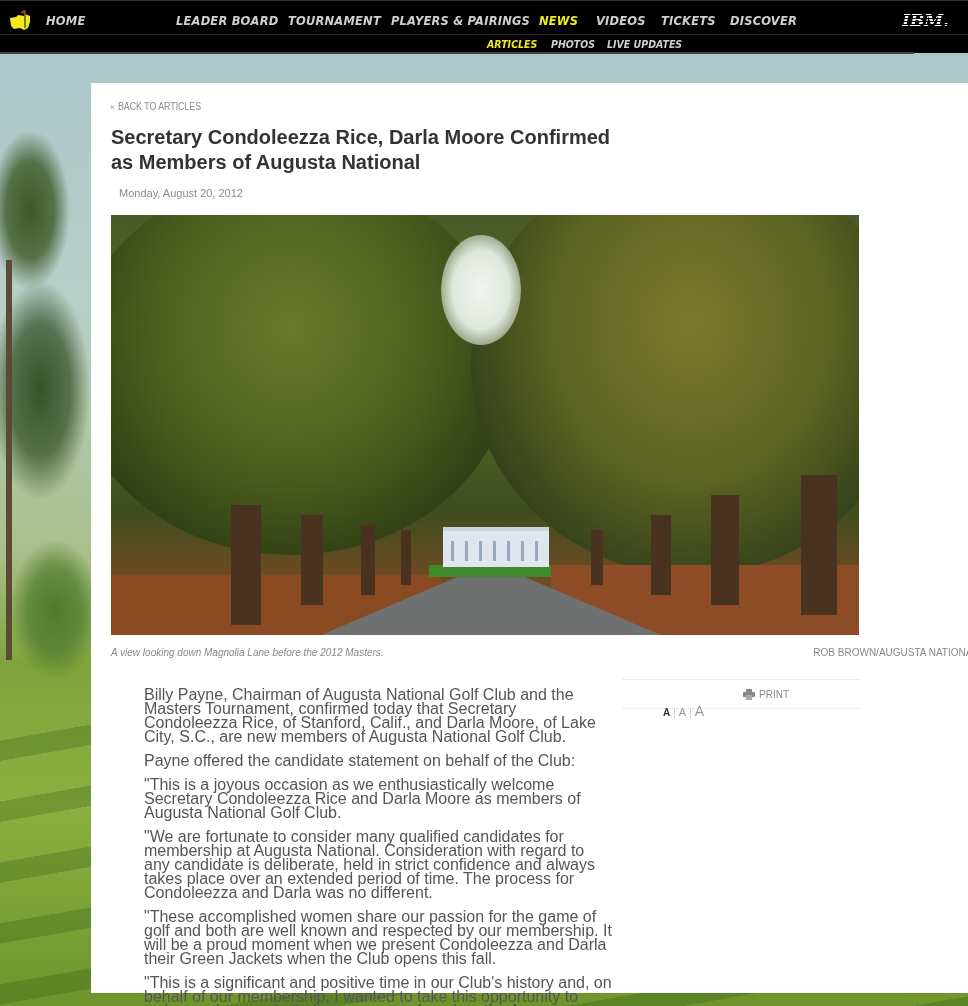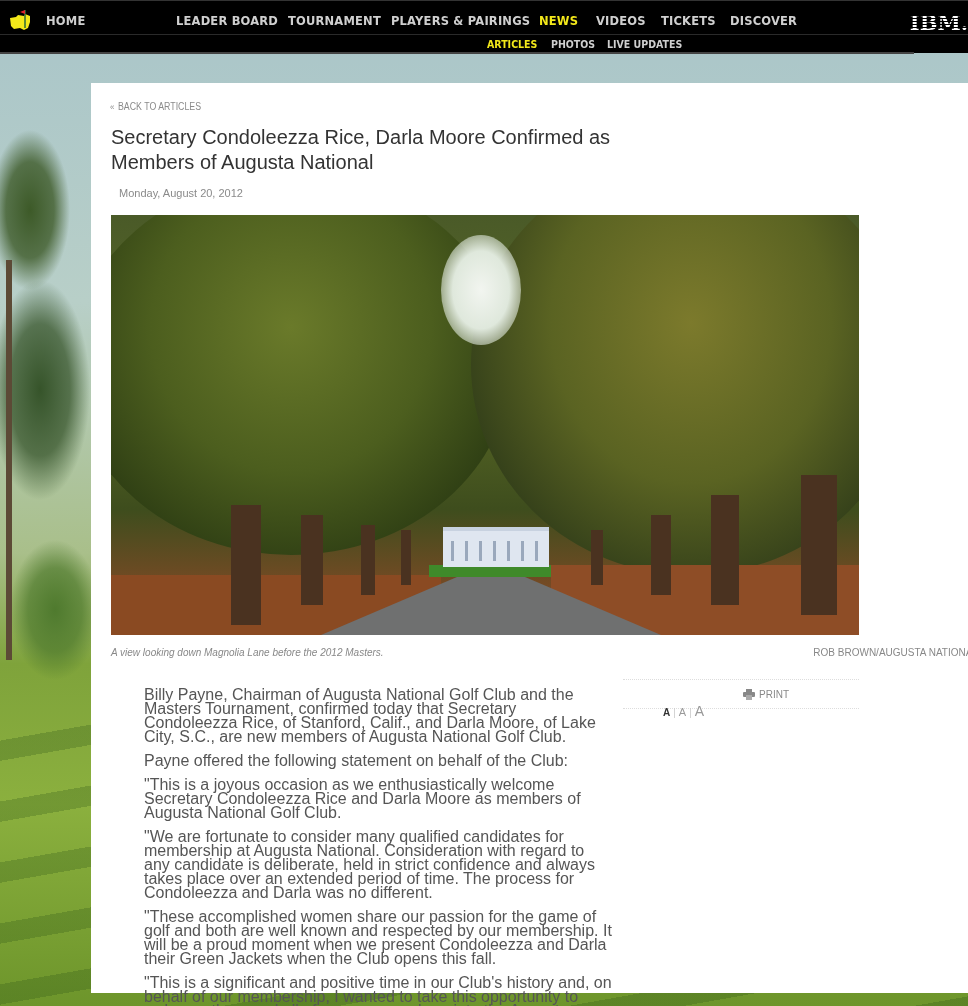--- a/index.html
+++ b/index.html
@@ -26,43 +26,43 @@
       radial-gradient(ellipse 40px 90px at 60px 100px, #5e7d3a 0%, rgba(94,125,58,0.7) 60%, rgba(0,0,0,0) 100%),
       radial-gradient(ellipse 45px 120px at 50px 320px, #4d6f2c 0%, rgba(77,111,44,0.8) 60%, rgba(0,0,0,0) 100%);
   }
   .bg-trunk-right { position: absolute; right: 60px; top: 300px; width: 5px; height: 360px; background: #6b5540; }
   .bg-shadow-stripes {
     position: absolute; left: 0; top: 700px; width: 968px; height: 306px;
     background: repeating-linear-gradient(170deg, rgba(0,0,0,0) 0px, rgba(0,0,0,0) 40px, rgba(40,80,20,0.25) 40px, rgba(40,80,20,0.25) 60px);
   }
 
   
-  .topnav { position: absolute; left: 0; top: 0; width: 968px; height: 53px; background: #000; border-top: 1px solid #333; }
+  .topnav { position: absolute; left: 0; top: 0; width: 968px; height: 53px; background: #000; border-top: 1px solid #333; font-style: italic; }
   .nav-row1 { position: absolute; left: 0; top: 1px; width: 968px; height: 33px; border-bottom: 1px solid #2a2a2a; }
   .nav-row2 { position: absolute; left: 0; top: 34px; width: 914px; height: 19px; border-bottom: 2px solid #444; }
   .logo { position: absolute; left: 8px; top: 6px; width: 26px; height: 24px; }
   .nav-item {
     position: absolute; top: 11px; font-family: "DejaVu Sans", sans-serif; font-weight: bold;
     font-size: 12.5px; letter-spacing: 0.2px; color: #cfcfcf; text-transform: uppercase; cursor: pointer;
     transform: scaleX(0.92); transform-origin: left center; white-space: nowrap;
   }
   .nav-item.active { color: #f3e81a; }
   .sub-item {
     position: absolute; top: 3px; font-family: "DejaVu Sans", sans-serif; font-weight: bold;
     font-size: 10.5px; color: #cfcfcf; cursor: pointer; transform: scaleX(0.9); transform-origin: left center; white-space: nowrap;
   }
   .sub-item.active { color: #f3e81a; }
-  .ibm { position: absolute; right: 0; top: 8px; color: #fff; font-family: "DejaVu Serif", serif; font-weight: bold; font-size: 21px; letter-spacing: 0px;
+  .ibm { position: absolute; right: 19px; top: 8px; color: #fff; font-family: "DejaVu Serif", serif; font-weight: bold; font-size: 17px; letter-spacing: 0px;
     background: repeating-linear-gradient(180deg, #fff 0px, #fff 2px, #000 2px, #000 3px); -webkit-background-clip: text; background-clip: text; -webkit-text-fill-color: transparent; }
 
   
   .card { position: absolute; left: 91px; top: 83px; width: 908px; height: 910px; background: #fff; }
   .back-link { position: absolute; left: 19px; top: 18px; font-size: 10px; color: #8a8a8a; text-transform: uppercase; cursor: pointer; transform: scaleX(0.88); transform-origin: left; white-space: nowrap; }
   .back-link .raquo { font-size: 9px; margin-right: 4px; }
-  .title { position: absolute; left: 20px; top: 42px; width: 520px; font-size: 20px; font-weight: normal; line-height: 25px; color: #333; }
+  .title { position: absolute; left: 20px; top: 42px; width: 520px; font-size: 20px; font-weight: bold; line-height: 25px; color: #333; }
   .date { position: absolute; left: 20px; top: 104px; font-size: 11px; color: #8a8a8a; margin-left: 8px; }
 
   .photo { position: absolute; left: 20px; top: 132px; width: 748px; height: 420px; overflow: hidden;
     background: linear-gradient(180deg, #4a5a28 0%, #5b6b26 40%, #3e4d1d 70%, #7a4a25 90%, #8a5330 100%); }
   .photo .canopy-l { position: absolute; left: -40px; top: -40px; width: 440px; height: 380px; border-radius: 50%;
     background: radial-gradient(ellipse at 50% 40%, #6a7a2a 0%, #4c5e1e 45%, #2f3f14 75%, rgba(47,63,20,0) 100%); }
   .photo .canopy-r { position: absolute; left: 360px; top: -60px; width: 440px; height: 420px; border-radius: 50%;
     background: radial-gradient(ellipse at 50% 40%, #7c7a2c 0%, #5a6322 45%, #34401a 75%, rgba(52,64,26,0) 100%); }
   .photo .sky { position: absolute; left: 330px; top: 20px; width: 80px; height: 110px; border-radius: 50%;
     background: radial-gradient(ellipse, #f2f5f0 0%, #dfe8dc 50%, rgba(223,232,220,0) 100%); }
@@ -151,21 +151,21 @@
     <div class="trunk" style="left:540px;top:300px;width:20px;height:80px;"></div>
     <div class="trunk" style="left:600px;top:280px;width:28px;height:110px;"></div>
     <div class="trunk" style="left:690px;top:260px;width:36px;height:140px;"></div>
   </div>
 
   <div class="caption">A view looking down Magnolia Lane before the 2012 Masters.</div>
   <div class="credit">ROB BROWN/AUGUSTA NATIONAL</div>
 
   <div class="body">
     <p>Billy Payne, Chairman of Augusta National Golf Club and the Masters Tournament, confirmed today that Secretary Condoleezza Rice, of Stanford, Calif., and Darla Moore, of Lake City, S.C., are new members of Augusta National Golf Club.</p>
-    <p>Payne offered the following statement on behalf of the Club:</p>
+    <p>Payne offered the candidate statement on behalf of the Club:</p>
     <p>"This is a joyous occasion as we enthusiastically welcome Secretary Condoleezza Rice and Darla Moore as members of Augusta National Golf Club.</p>
     <p>"We are fortunate to consider many qualified candidates for membership at Augusta National.  Consideration with regard to any candidate is deliberate, held in strict confidence and always takes place over an extended period of time.  The process for Condoleezza and Darla was no different.</p>
     <p>"These accomplished women share our passion for the game of golf and both are well known and respected by our membership. It will be a proud moment when we present Condoleezza and Darla their Green Jackets when the Club opens this fall.</p>
     <p>"This is a significant and positive time in our Club's history and, on behalf of our membership, I wanted to take this opportunity to welcome them and all of our new members into the Augusta National family."</p>
   </div>
 
   <div class="tools">
     <div class="fontsize">
       <span class="fs fs-s">A</span><span class="sep">|</span><span class="fs fs-m">A</span><span class="sep">|</span><span class="fs fs-l">A</span>
     </div>

